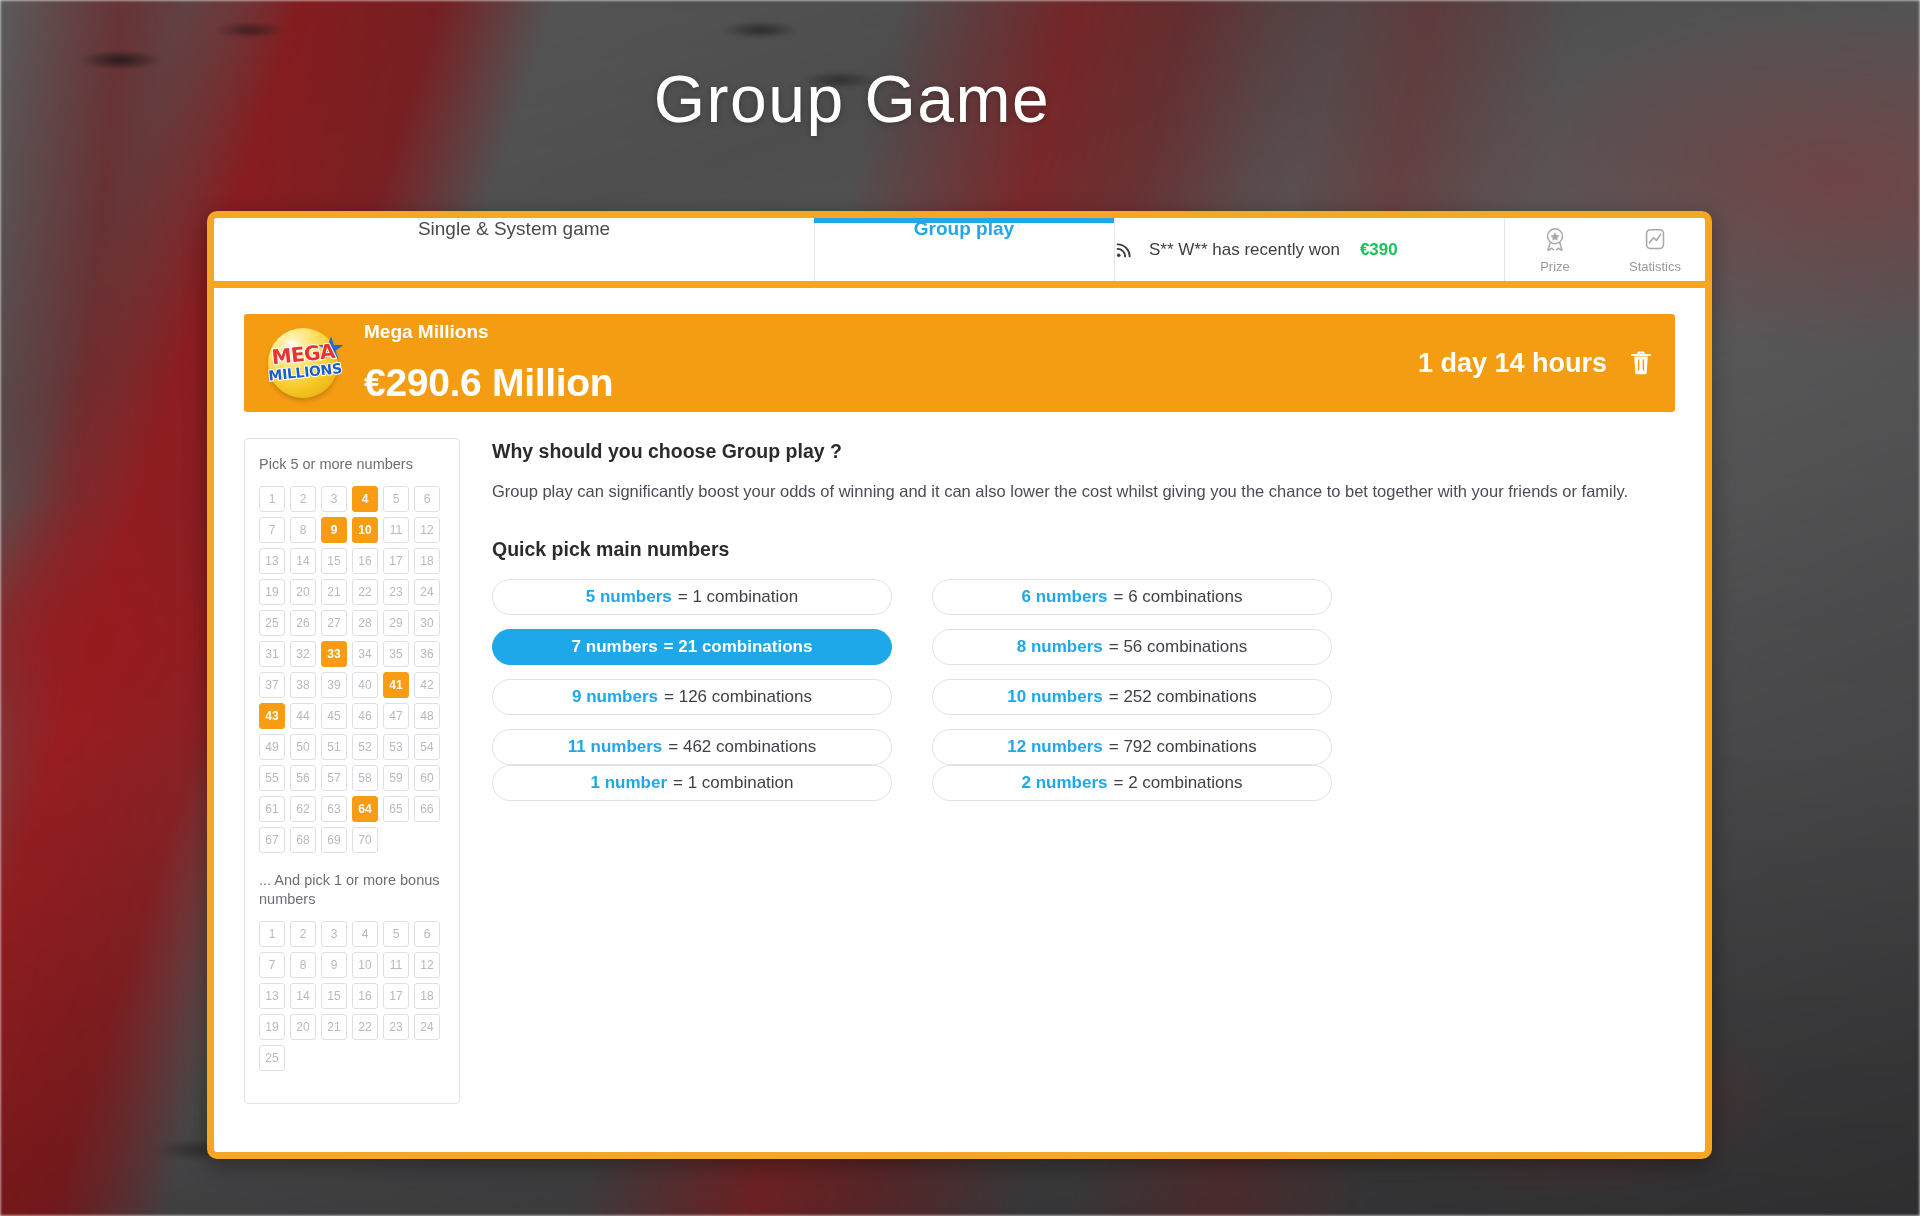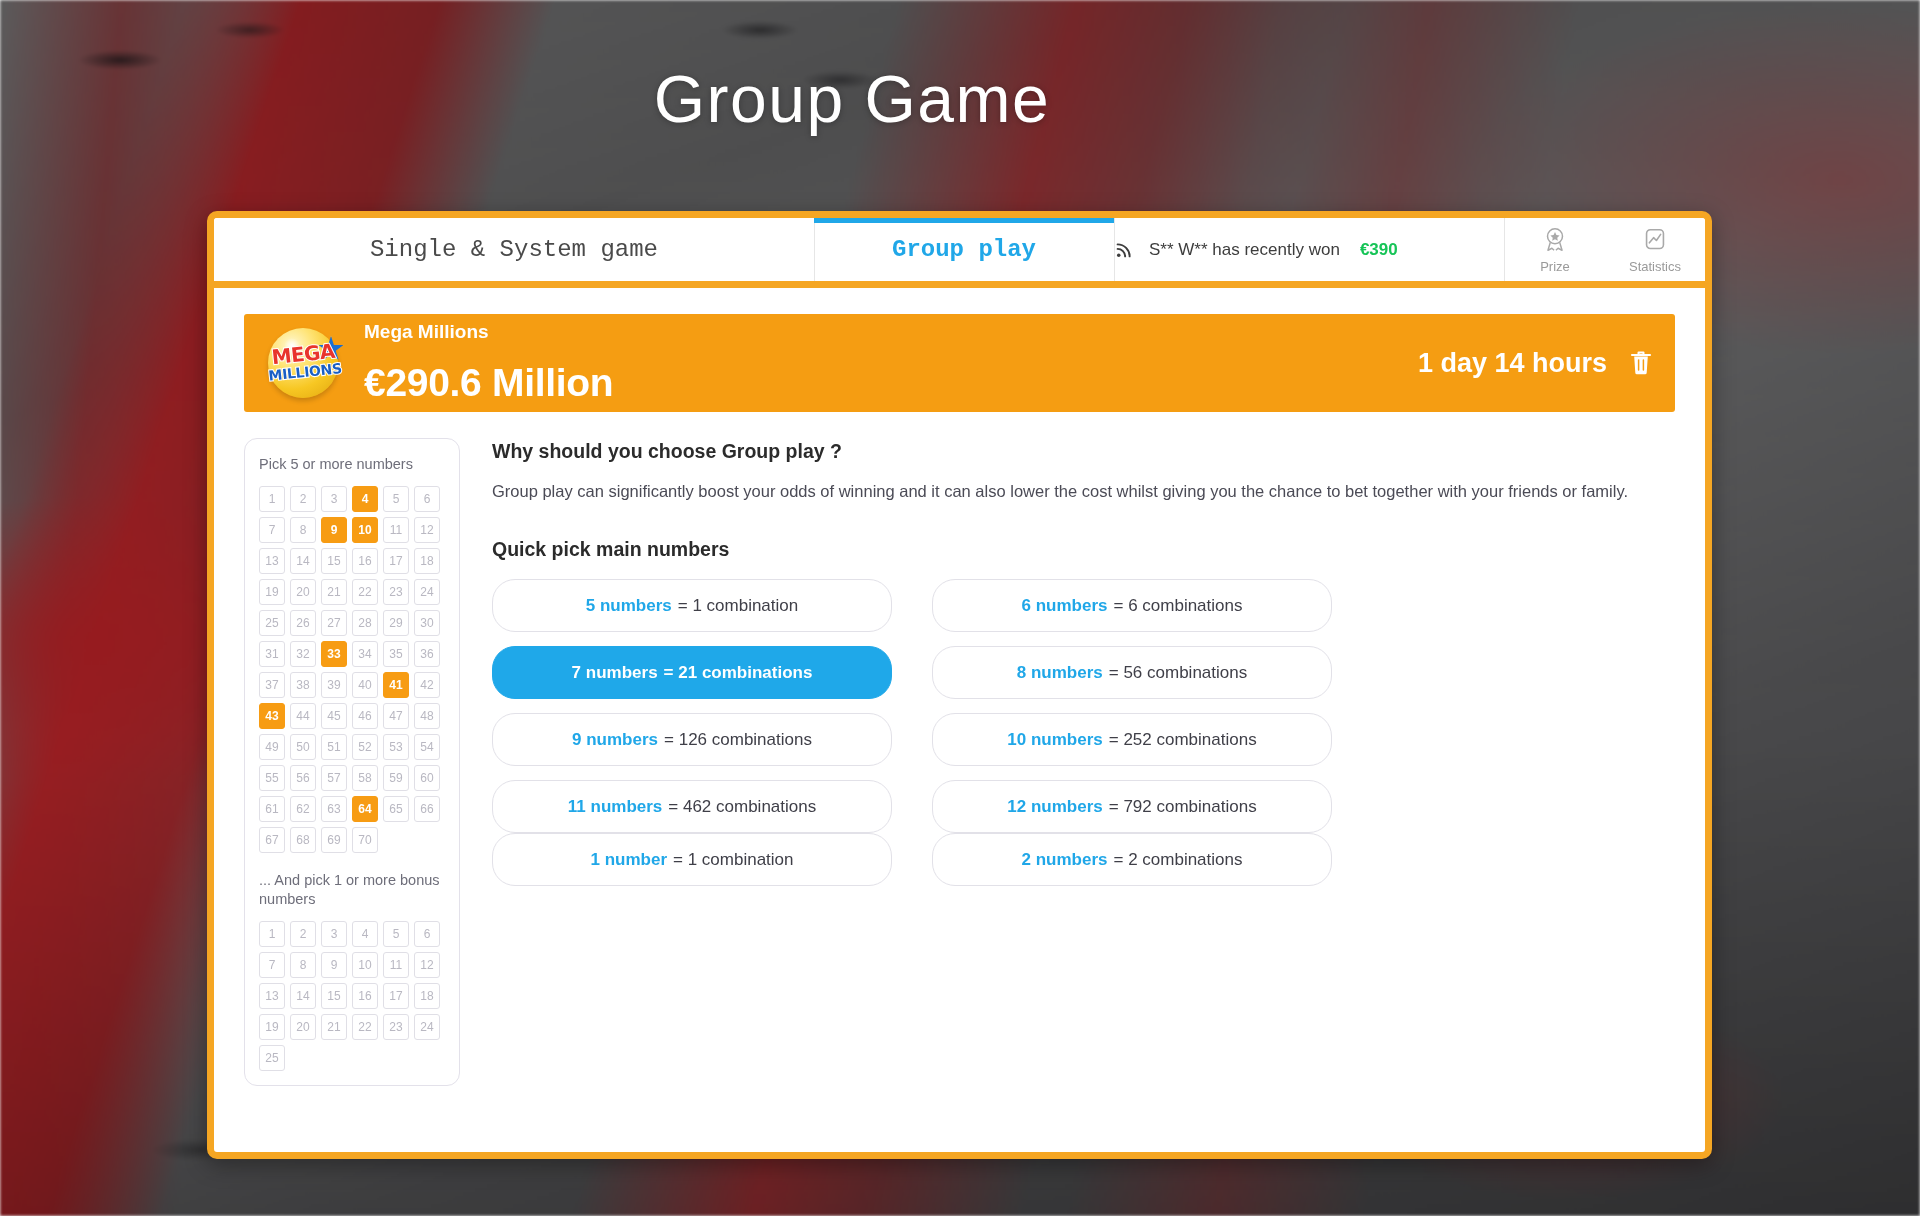--- a/index.html
+++ b/index.html
@@ -76,27 +76,25 @@
     position: relative;
     display: flex;
     align-items: stretch;
     height: 70px;
     background: #ffffff;
     border-bottom: 7px solid #f5a623;
   }
   .tab {
     position: relative;
     display: flex;
-    align-items: center;
     justify-content: center;
-    font-size: 24px;
+    font-size: 19px;
     color: #4a4a4a;
     cursor: pointer;
     user-select: none;
-    font-family: Liberation Mono, monospace;
   }
   .tab.single  { width: 600px; }
   .tab.group   { width: 300px; color: #20a7e8; font-weight: 700; }
   .tab.group::before {
     content: "";
     position: absolute;
     top: 0; left: 0; right: 0;
     height: 5px;
     background: #20a7e8;
   }
@@ -234,22 +232,22 @@
     display: flex;
     gap: 32px;
     margin-top: 26px;
   }
 
   
   #picker {
     width: 216px;
     flex: 0 0 216px;
     border: 1px solid #e3e1ea;
-    border-radius: 13px;
-    padding: 16px 14px 14px 14px;
+    border-radius: 4px;
+    padding: 16px 14px 32px 14px;
     align-self: flex-start;
   }
   .picker-label {
     font-size: 14.5px;
     color: #6e6e7a;
     line-height: 19px;
     margin-bottom: 12px;
   }
   .picker-label.bonus { margin-top: 18px; }
   .numgrid {
@@ -294,21 +292,21 @@
   }
   .sec-title.qp { margin-top: 0; margin-bottom: 18px; }
   .sec-title.qpb { margin-top: 40px; margin-bottom: 18px; }
 
   .opt-grid {
     display: grid;
     grid-template-columns: 400px 400px;
     gap: 14px 40px;
   }
   .opt {
-    height: 53px;
+    height: 36px;
     border: 1px solid #e2e1e8;
     border-radius: 23px;
     background: #ffffff;
     display: flex;
     align-items: center;
     justify-content: center;
     font-size: 17px;
     color: #3f3f48;
     cursor: pointer;
     user-select: none;

